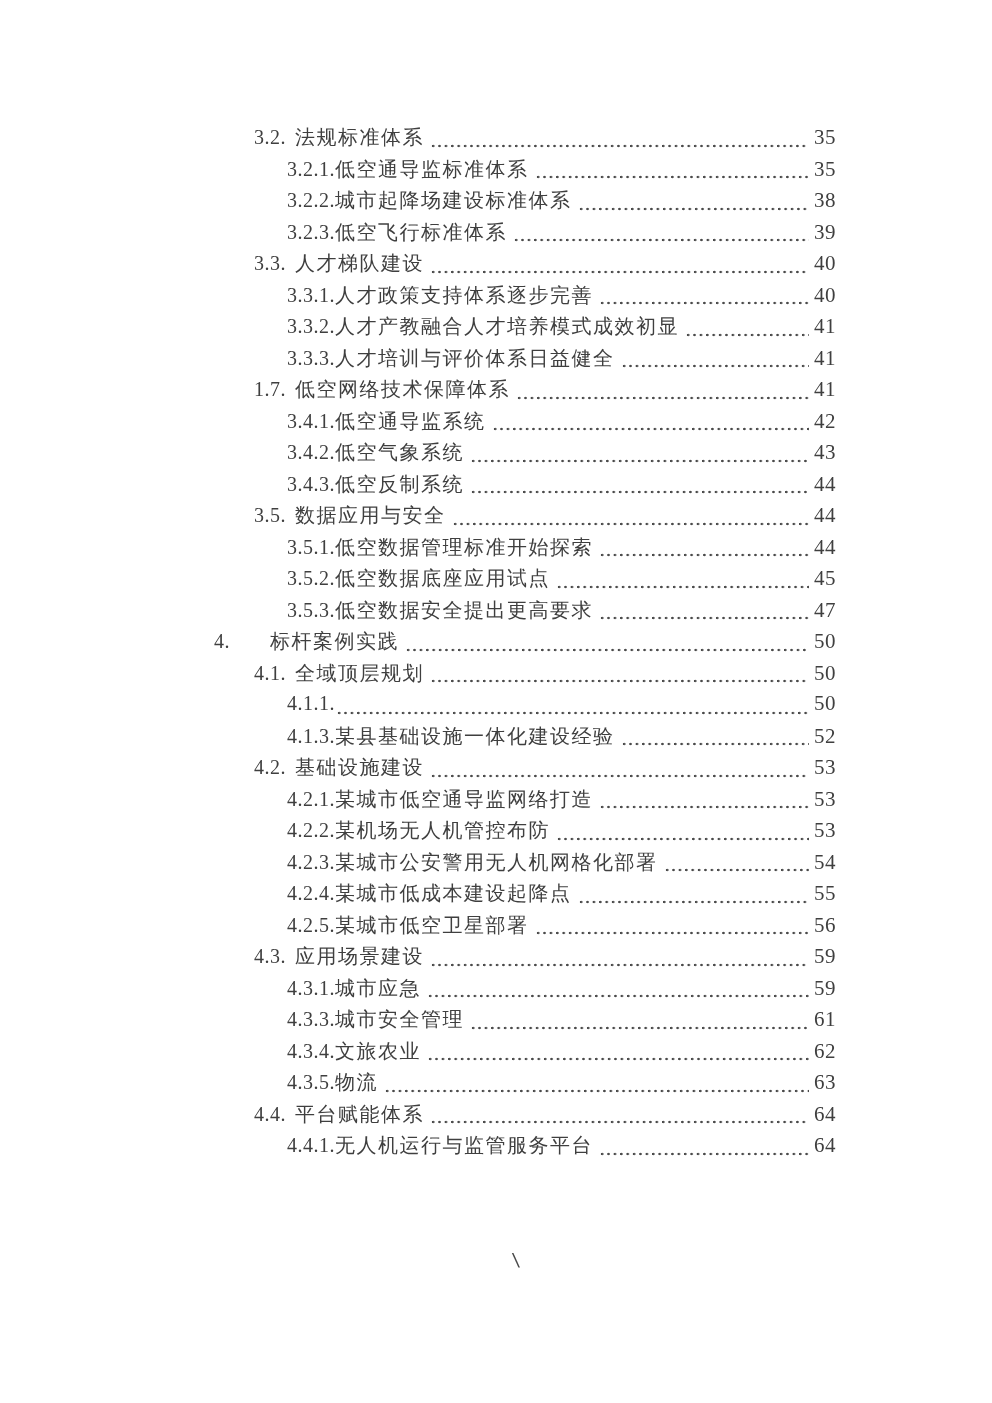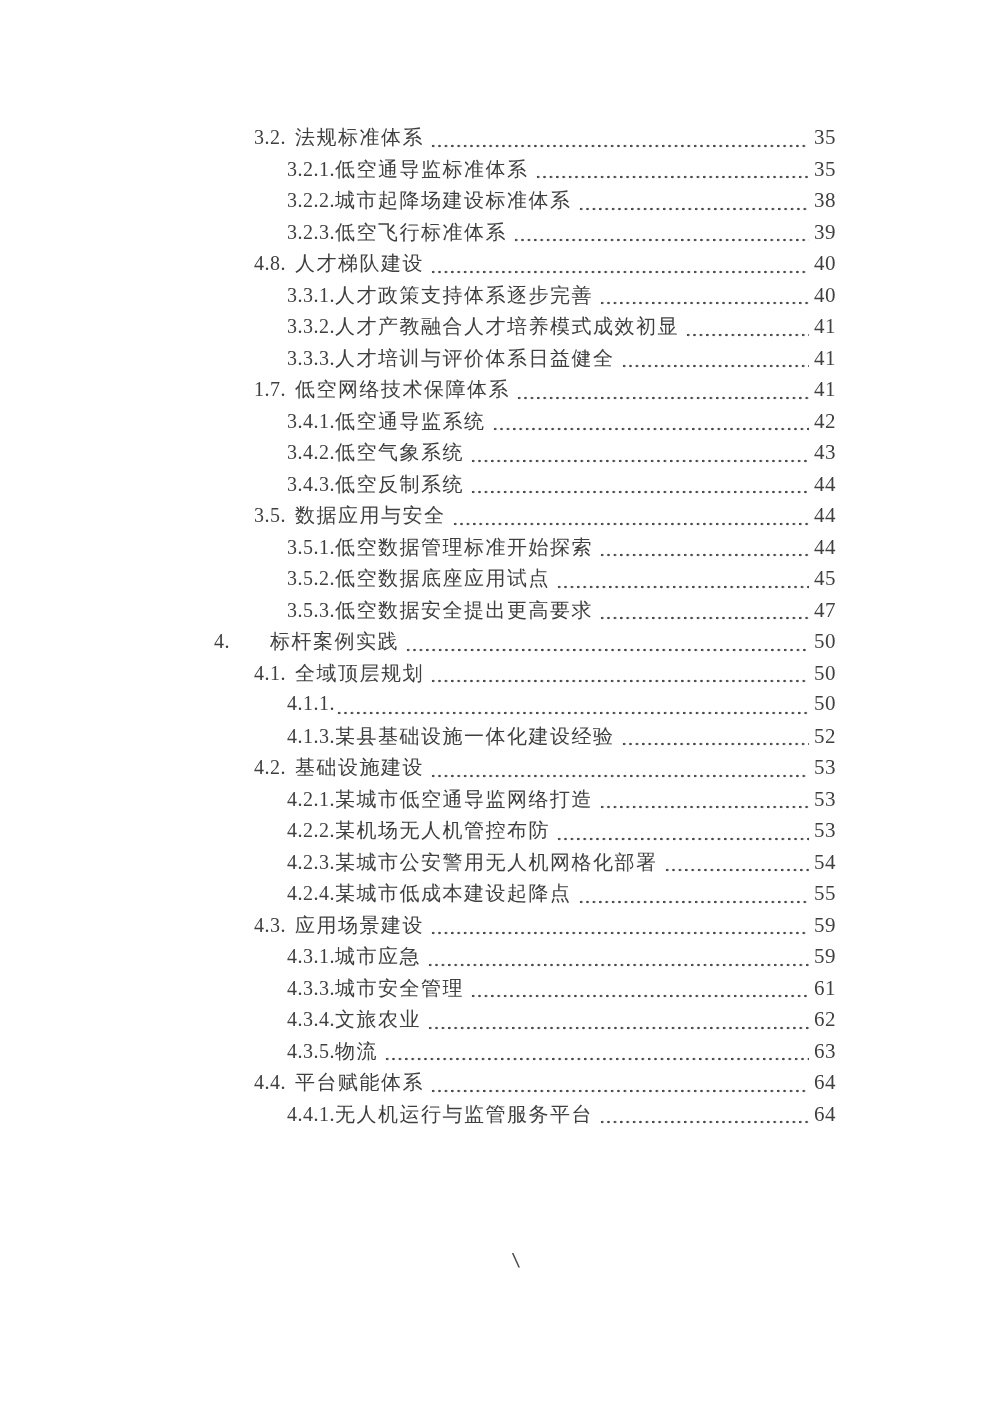--- a/index.html
+++ b/index.html
@@ -98,21 +98,21 @@
       <span class="leader"></span>
       <span class="page-num">38</span>
     </div>
       <div class="toc-row level-3">
       <span class="num">3.2.3.</span>
       <span class="title">低空飞行标准体系</span>
       <span class="leader"></span>
       <span class="page-num">39</span>
     </div>
       <div class="toc-row level-2">
-      <span class="num">4.8.</span>
+      <span class="num">3.3.</span>
       <span class="title">人才梯队建设</span>
       <span class="leader"></span>
       <span class="page-num">40</span>
     </div>
       <div class="toc-row level-3">
       <span class="num">3.3.1.</span>
       <span class="title">人才政策支持体系逐步完善</span>
       <span class="leader"></span>
       <span class="page-num">40</span>
     </div>
@@ -222,20 +222,26 @@
       <span class="title">某城市公安警用无人机网格化部署</span>
       <span class="leader"></span>
       <span class="page-num">54</span>
     </div>
       <div class="toc-row level-3">
       <span class="num">4.2.4.</span>
       <span class="title">某城市低成本建设起降点</span>
       <span class="leader"></span>
       <span class="page-num">55</span>
     </div>
+      <div class="toc-row level-3">
+      <span class="num">4.2.5.</span>
+      <span class="title">某城市低空卫星部署</span>
+      <span class="leader"></span>
+      <span class="page-num">56</span>
+    </div>
       <div class="toc-row level-2">
       <span class="num">4.3.</span>
       <span class="title">应用场景建设</span>
       <span class="leader"></span>
       <span class="page-num">59</span>
     </div>
       <div class="toc-row level-3">
       <span class="num">4.3.1.</span>
       <span class="title">城市应急</span>
       <span class="leader"></span>

